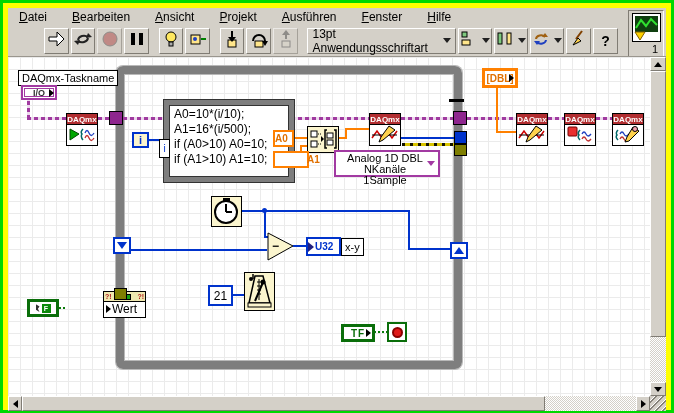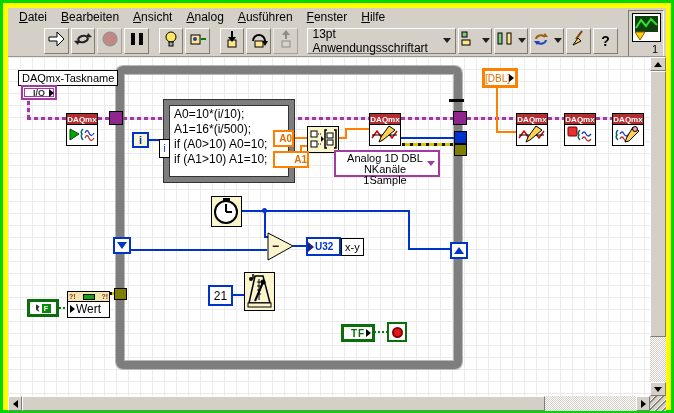--- a/index.html
+++ b/index.html
@@ -2,21 +2,21 @@
 <html><head>
 <meta charset="utf-8">
 <style>
   * { margin:0; padding:0; box-sizing:border-box; }
   body { width:674px; height:413px; position:relative; font-family:"Liberation Sans", sans-serif; background:#d4d0c8; overflow:hidden; }
   .win-frame { position:absolute; inset:0; background:#00d800; }
   .win-frame-inner { position:absolute; inset:3px; background:#ffff00; }
   .content { position:absolute; inset:5px; background:#d4d0c8; }
 
   
-  .menubar { height:17px; display:flex; align-items:center; padding-left:4px; gap:0; }
+  .menubar { height:17px; display:flex; align-items:center; padding-left:4px; gap:11px; }
   .menu-item { font-size:12px; color:#000; padding:1px 7px; cursor:default; }
   .menu-item::first-letter { text-decoration:underline; }
 
   
   .toolbar { height:31px; display:flex; align-items:center; padding-left:36px; gap:2px; }
   .tb { height:26px; min-width:24px; background:#d4d0c8; border:1px solid; border-color:#ffffff #807c74 #807c74 #ffffff; display:flex; align-items:center; justify-content:center; padding:0 2px; }
   .tb.dim { opacity:.55; }
   .dd-arrow { width:0; height:0; border-left:4px solid transparent; border-right:4px solid transparent; border-top:5px solid #202020; margin-left:4px; }
   .font-dd { width:158px; justify-content:space-between; padding:0 4px; font-size:12px; }
   .tb-gap { width:6px; }
@@ -58,46 +58,46 @@
   .daqmx { width:32px; height:33px; background:#fff; border:1px solid #000; }
   .daqmx .hdr { height:11px; background:#b22e31; color:#fff; font-size:8px; font-weight:bold; text-align:center; line-height:11px; letter-spacing:0; border-bottom:1px solid #000; }
   .daqmx svg { display:block; }
 
   .lbl-box { background:#fff; border:1px solid #000; font-size:11px; padding:0 3px; line-height:14px; white-space:nowrap; }
 
   .io-ctrl { border:2px solid #a23aa2; background:#fff; box-shadow:inset 0 0 0 1px #fff, inset 0 0 0 2px #a23aa2; font-size:9px; font-weight:bold; color:#333; display:flex; align-items:center; justify-content:center; }
   .nub { width:0; height:0; border-top:4px solid transparent; border-bottom:4px solid transparent; border-left:5px solid #000; position:absolute; right:1px; }
 
   .term-i { background:#fbf5ce; border:2px solid #0033cc; color:#0033cc; font-weight:bold; font-size:11px; display:flex; align-items:center; justify-content:center; }
-  .fn-out { background:#fff; border:2px solid #ff8000; color:#e07000; font-weight:bold; font-size:10px; display:flex; align-items:center; justify-content:flex-end; }
+  .fn-out { background:#fff; border:2px solid #ff8000; color:#e07000; font-weight:bold; font-size:10px; display:flex; align-items:center; justify-content:flex-start; }
   .icon-bg { background:#fbf5ce; border:1px solid #000; }
 
   .poly-sel { background:#fff; border:2px solid #a23aa2; font-size:11px; line-height:11px; padding:1px 10px 16px 6px; text-align:center; }
   .sel-arrow { position:absolute; right:3px; top:9px; width:0; height:0; border-left:4px solid transparent; border-right:4px solid transparent; border-top:5px solid #a23aa2; }
 
   .u32 { background:#fff; border:2px solid #0033cc; display:flex; align-items:center; font-size:10px; font-weight:bold; color:#0033cc; }
   .u32 .ind { width:0; height:0; border-top:5px solid transparent; border-bottom:5px solid transparent; border-left:6px solid #202080; margin-right:1px; }
 
   .num-const { background:#fff; border:2px solid #0033cc; font-size:12px; display:flex; align-items:center; justify-content:center; }
 
   .tf { background:#fff; border:3px solid #0a6e0a; color:#0a6e0a; font-weight:bold; font-size:10px; display:flex; align-items:center; justify-content:center; letter-spacing:1px; }
   .cond-term { background:#fff; border:2px solid #0a6e0a; display:flex; align-items:center; justify-content:center; }
   .stop-oct { width:11px; height:11px; background:#e01818; border:2px solid #8a0000; border-radius:50%; }
 
-  .prop-node { background:#fff; border:1px solid #000; }
+  .prop-node { background:#fff; border:1px solid #000;margin-left:36px; }
   .prop-hdr { height:10px; background:#efe8b0; border-bottom:1px solid #000; display:flex; align-items:center; justify-content:space-between; padding:0 1px; font-size:7px; color:#b02020; font-weight:bold; }
   .prop-hdr .mid { width:12px; height:6px; background:#14a014; border:1px solid #000; }
   .prop-body { display:flex; align-items:center; font-size:12px; padding-left:2px; }
   .prop-body .ind { width:0; height:0; border-top:4px solid transparent; border-bottom:4px solid transparent; border-left:5px solid #000; margin-right:1px; }
 
   .bool-ref { background:#fff; border:3px solid #0a6e0a; display:flex; align-items:center; justify-content:center; gap:2px; }
   .bool-ref .glyph { width:4px; height:8px; background:#333; clip-path:polygon(0 0,100% 30%,60% 60%,100% 100%,0 70%); }
   .bool-ref .fbox { width:9px; height:9px; background:#0a8a0a; color:#fff; font-size:7px; font-weight:bold; text-align:center; line-height:9px; }
 
-  .dbl-ctrl { background:#fff; border:3px solid #ff8000; color:#e07000; font-weight:normal; font-size:10px; display:flex; align-items:center; justify-content:flex-start; }
+  .dbl-ctrl { background:#fff; border:3px solid #ff8000; color:#e07000; font-weight:bold; font-size:10px; display:flex; align-items:center; justify-content:center; }
 
   .sr { background:#fff; border:2px solid #0033cc; display:flex; align-items:center; justify-content:center; }
   .tri-d { width:0; height:0; border-left:5px solid transparent; border-right:5px solid transparent; border-top:7px solid #0033cc; }
   .tri-u { width:0; height:0; border-left:5px solid transparent; border-right:5px solid transparent; border-bottom:7px solid #0033cc; }
   .dot { position:absolute; width:5px; height:5px; background:#0033cc; border-radius:50%; z-index:2; }
 
   
   .vsb { position:absolute; right:0; top:0; width:16px; bottom:15px; background:#d4d0c8; }
   .hsb { position:absolute; left:0; right:16px; bottom:0; height:15px; background:#d4d0c8; }
   .sb-btn { position:absolute; background:#d4d0c8; border:1px solid; border-color:#ffffff #807c74 #807c74 #ffffff; display:flex; align-items:center; justify-content:center; }
@@ -116,21 +116,21 @@
 <body>
 
 <div class="win-frame">
 <div class="win-frame-inner">
 <div class="content">
 
   <div class="menubar">
     <span class="menu-item">Datei</span>
     <span class="menu-item">Bearbeiten</span>
     <span class="menu-item">Ansicht</span>
-    <span class="menu-item">Analog</span>
+    <span class="menu-item">Projekt</span>
     <span class="menu-item">Ausführen</span>
     <span class="menu-item">Fenster</span>
     <span class="menu-item">Hilfe</span>
   </div>
 
   <div class="toolbar">
     <button class="tb">
             <span><svg width="20" height="20">
                 <path d="M3 8 h8 V3 l7 7 -7 7 v-5 H3 z" fill="#fff" stroke="#000"></path>
               </svg></span>

